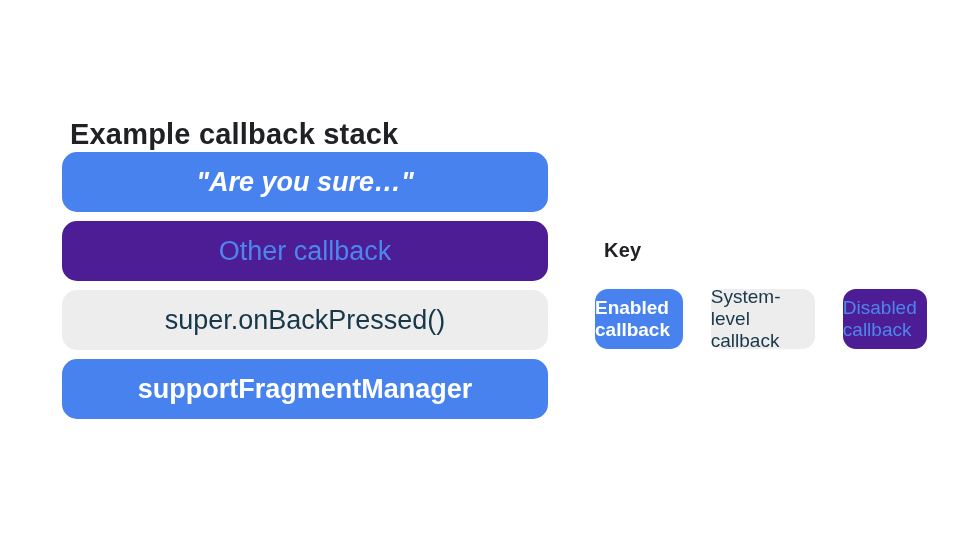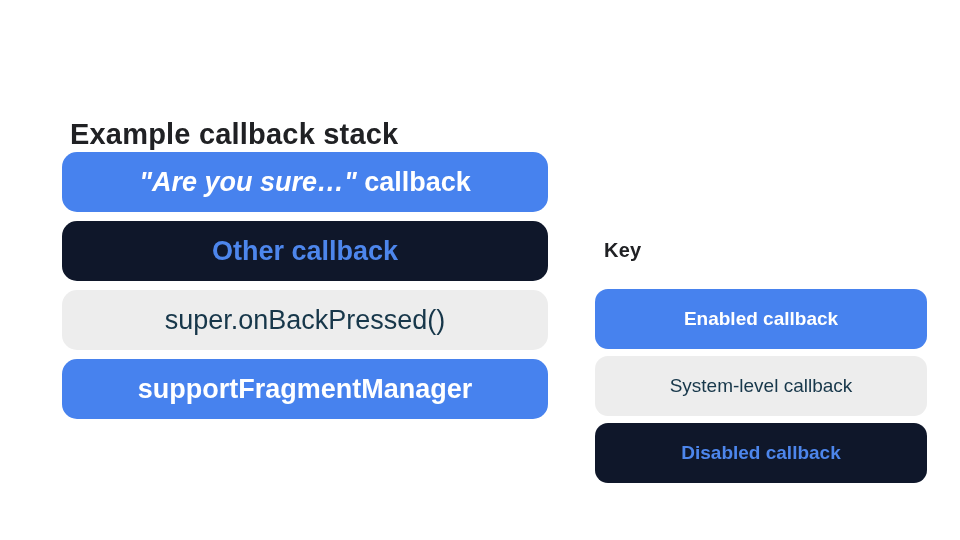--- a/index.html
+++ b/index.html
@@ -44,23 +44,23 @@
     font-size: 27px;
     white-space: pre;
   }
   .stack-box span { white-space: pre; }
   .enabled {
     background: #4782EE;
     color: #ffffff;
     font-weight: 700;
   }
   .disabled {
-    background: #0f172a;
+    background: #4c1d95;
     color: #4D86EC;
-    font-weight: 700;
+    font-weight: 400;
   }
   .system {
     background: #EDEDED;
     color: #17374A;
     font-weight: 400;
   }
   .italic-part { font-style: italic; }
   .key-title {
     position: absolute;
     left: 604px;
@@ -71,42 +71,42 @@
     letter-spacing: 0.2px;
     color: #202124;
     text-align: right;
   }
   .key {
     position: absolute;
     left: 595px;
     top: 289px;
     width: 332px;
     display: flex;
-    flex-direction: column;
-    gap: 7px;
+    flex-direction: row;
+    gap: 28px;
   }
   .key-box {
     height: 60px;
     border-radius: 13px;
     display: flex;
     align-items: center;
     justify-content: center;
     font-size: 19px;
   }
 </style>
 </head>
 <body>
 
 <div class="canvas">
 
   <div class="stack-title">Example callback stack</div>
 
   <div class="stack">
     <div class="stack-box enabled">
-      <span class="italic-part">"Are you sure…"</span><span> callback</span>
+      <span class="italic-part">"Are you sure…"</span>
     </div>
     <div class="stack-box disabled">Other callback</div>
     <div class="stack-box system">super.onBackPressed()</div>
     <div class="stack-box enabled">supportFragmentManager</div>
   </div>
 
   <div class="key-title">Key</div>
 
   <div class="key">
     <div class="key-box enabled">Enabled callback</div>

